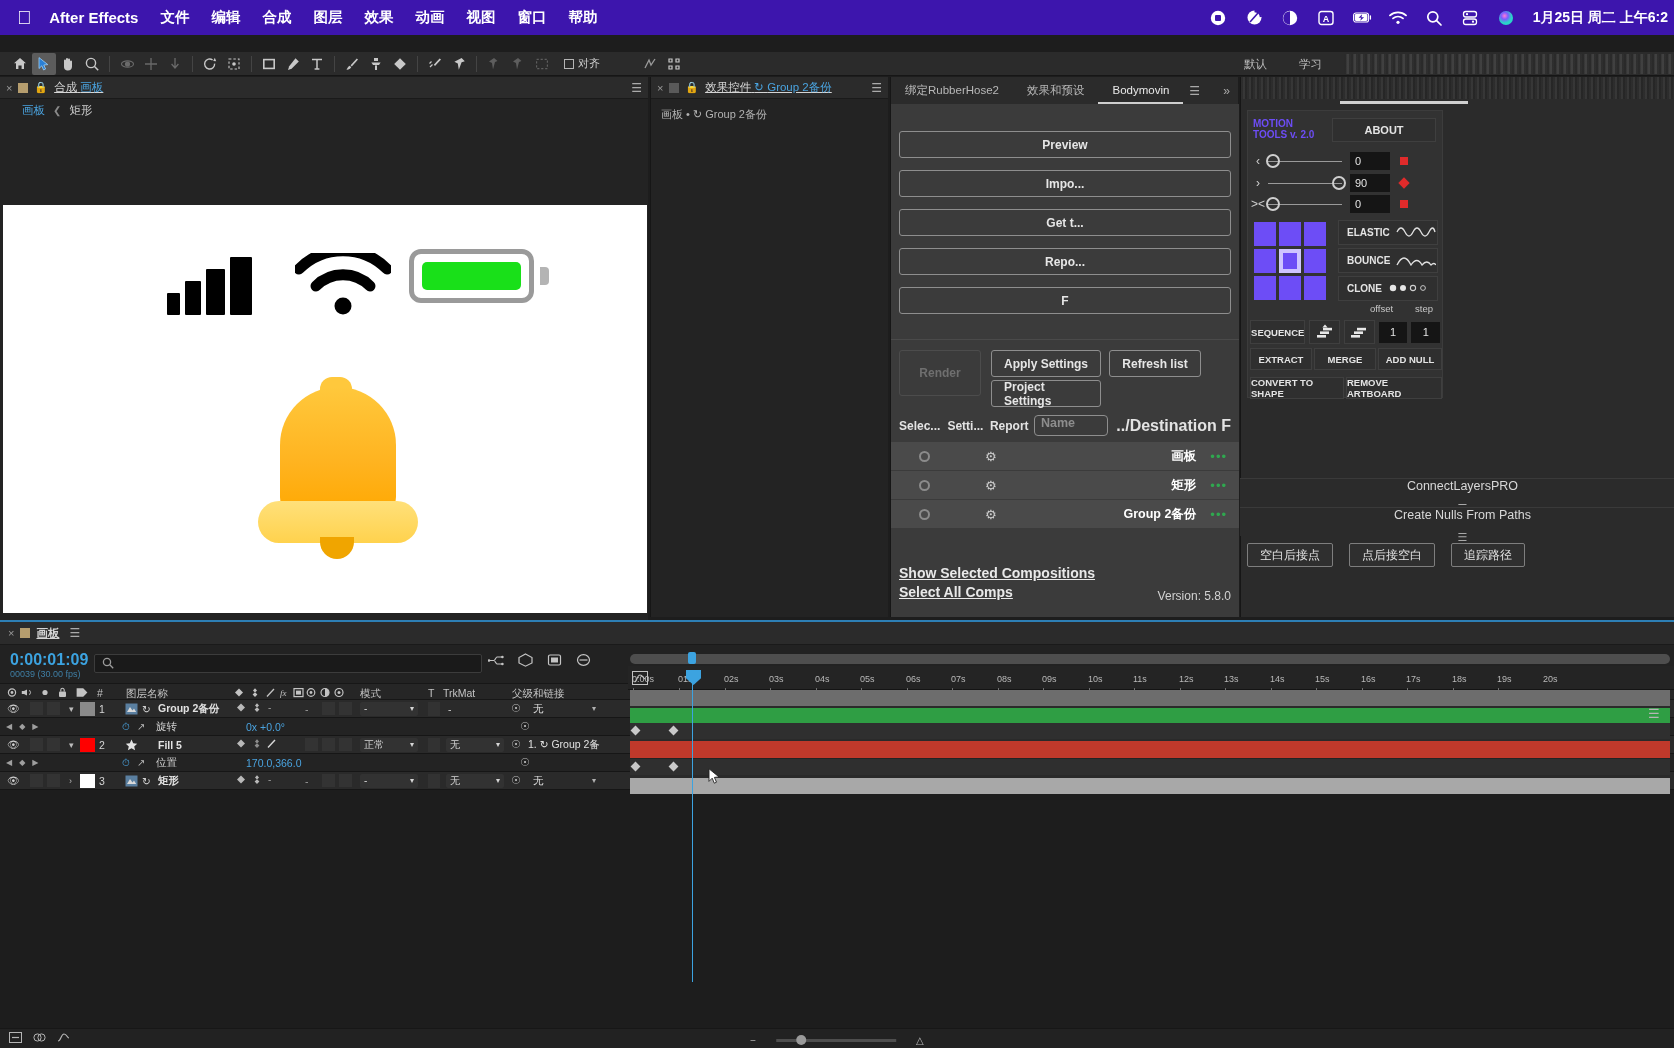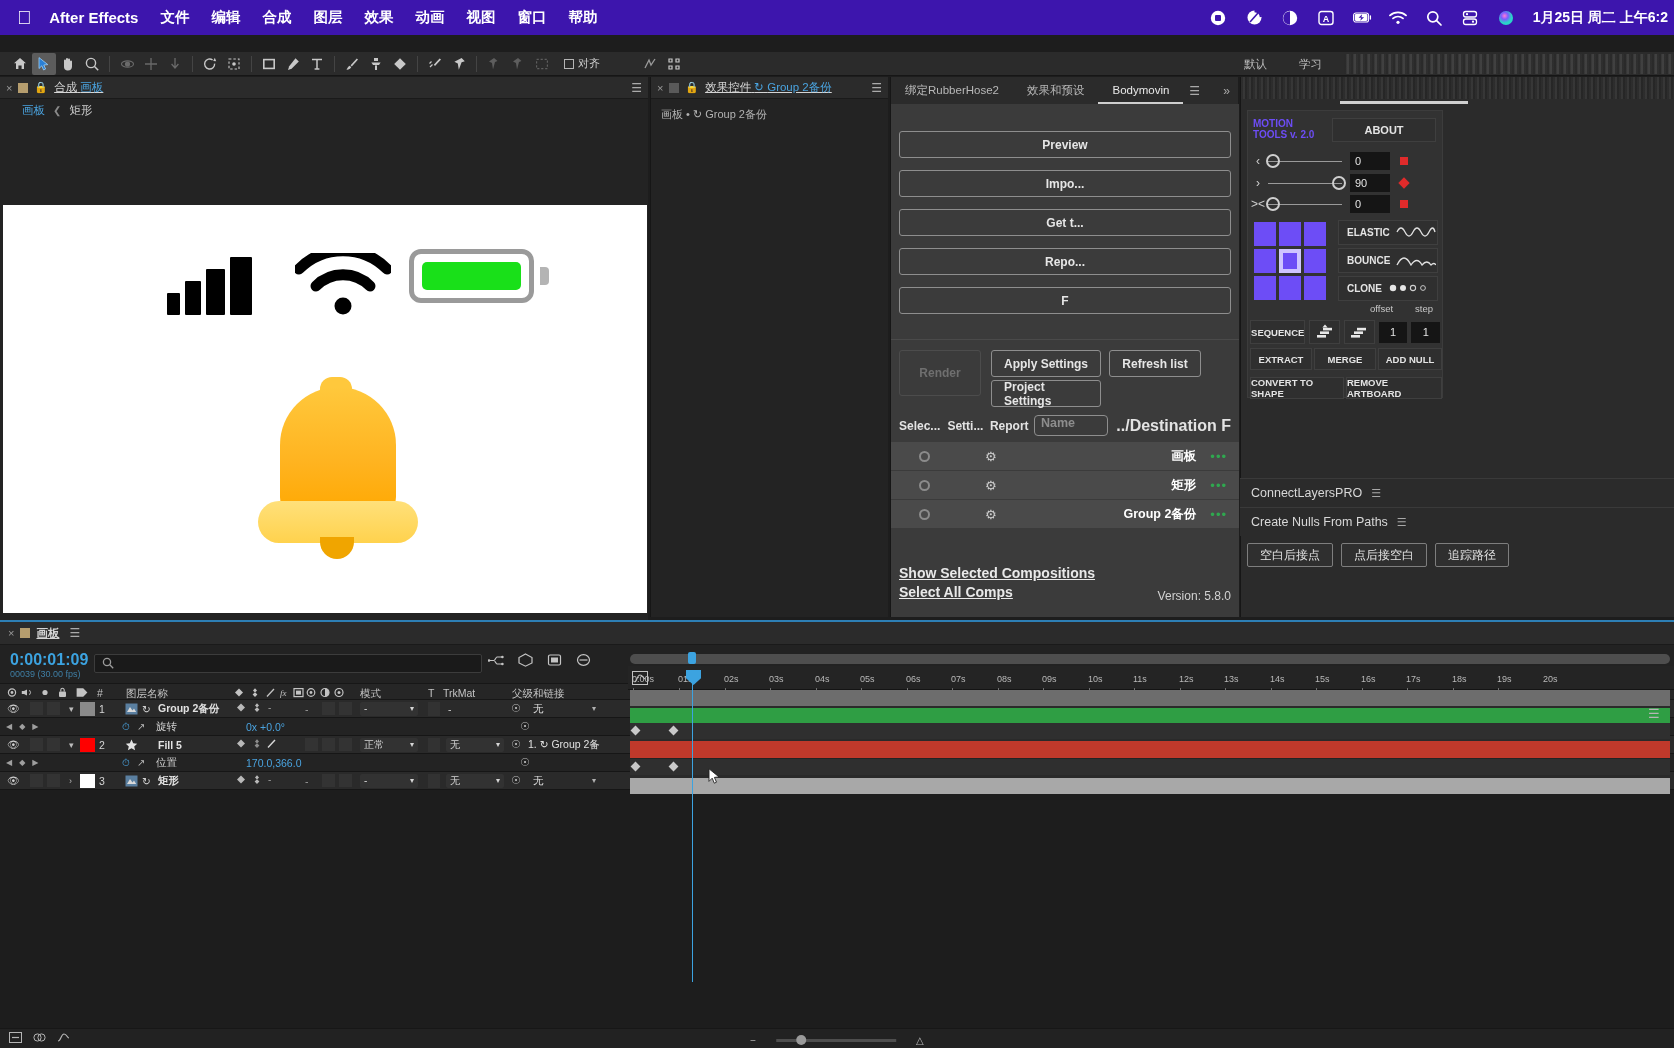--- a/index.html
+++ b/index.html
@@ -200,22 +200,22 @@
   .mt-r3 { position:absolute; left:1250px; top:348px; display:flex; gap:2px; }
   .mt-r3 .b { height:22px; border:1px solid #3f3f3f; background:#2f2f2f;
     display:flex; align-items:center; justify-content:center; font-size:9.5px;
     font-weight:bold; color:#e4e4e4; }
   .mt-r4 { position:absolute; left:1250px; top:377px; display:flex; gap:2px; }
   .mt-r4 .b { height:22px; border:1px solid #3f3f3f; background:#2f2f2f;
     display:flex; align-items:center; justify-content:center; font-size:9.5px;
     font-weight:bold; color:#e4e4e4; }
   .acc-hdr { position:absolute; left:1240px; width:434px; height:29px;
     background:#2b2b2b; border-top:1px solid #3a3a3a; display:flex;
-    align-items:center; padding-left:11px; gap:9px; font-size:12.5px; color:#d8d8d8; }
-  .cnfp-btns { position:absolute; left:1247px; top:543px; display:flex; gap:8px; }
+    align-items:center; padding-left:11px; gap:9px; font-size:12.5px; color:#d8d8d8;flex-direction:column; }
+  .cnfp-btns { position:absolute; left:1247px; top:543px; display:flex; gap:16px; }
   .cnfp-btns .b { height:24px; border:1px solid #7e7e7e; background:#2f2f2f;
     color:#e2e2e2; font-size:12px; display:flex; align-items:center;
     justify-content:center; padding:0 12px; border-radius:2px; }
 
   
   .timeline { position:absolute; left:0; top:620px; width:1674px; height:428px;
     background:#1d1d1d; border-top:2px solid #2d7fb5; }
   .tl-tabbar { height:23px; background:#2b2b2b; display:flex; align-items:center;
     gap:6px; padding:0 8px; font-size:11.5px; border-bottom:1px solid #1a1a1a; }
   .tl-head { position:relative; height:38px; background:#222; }

